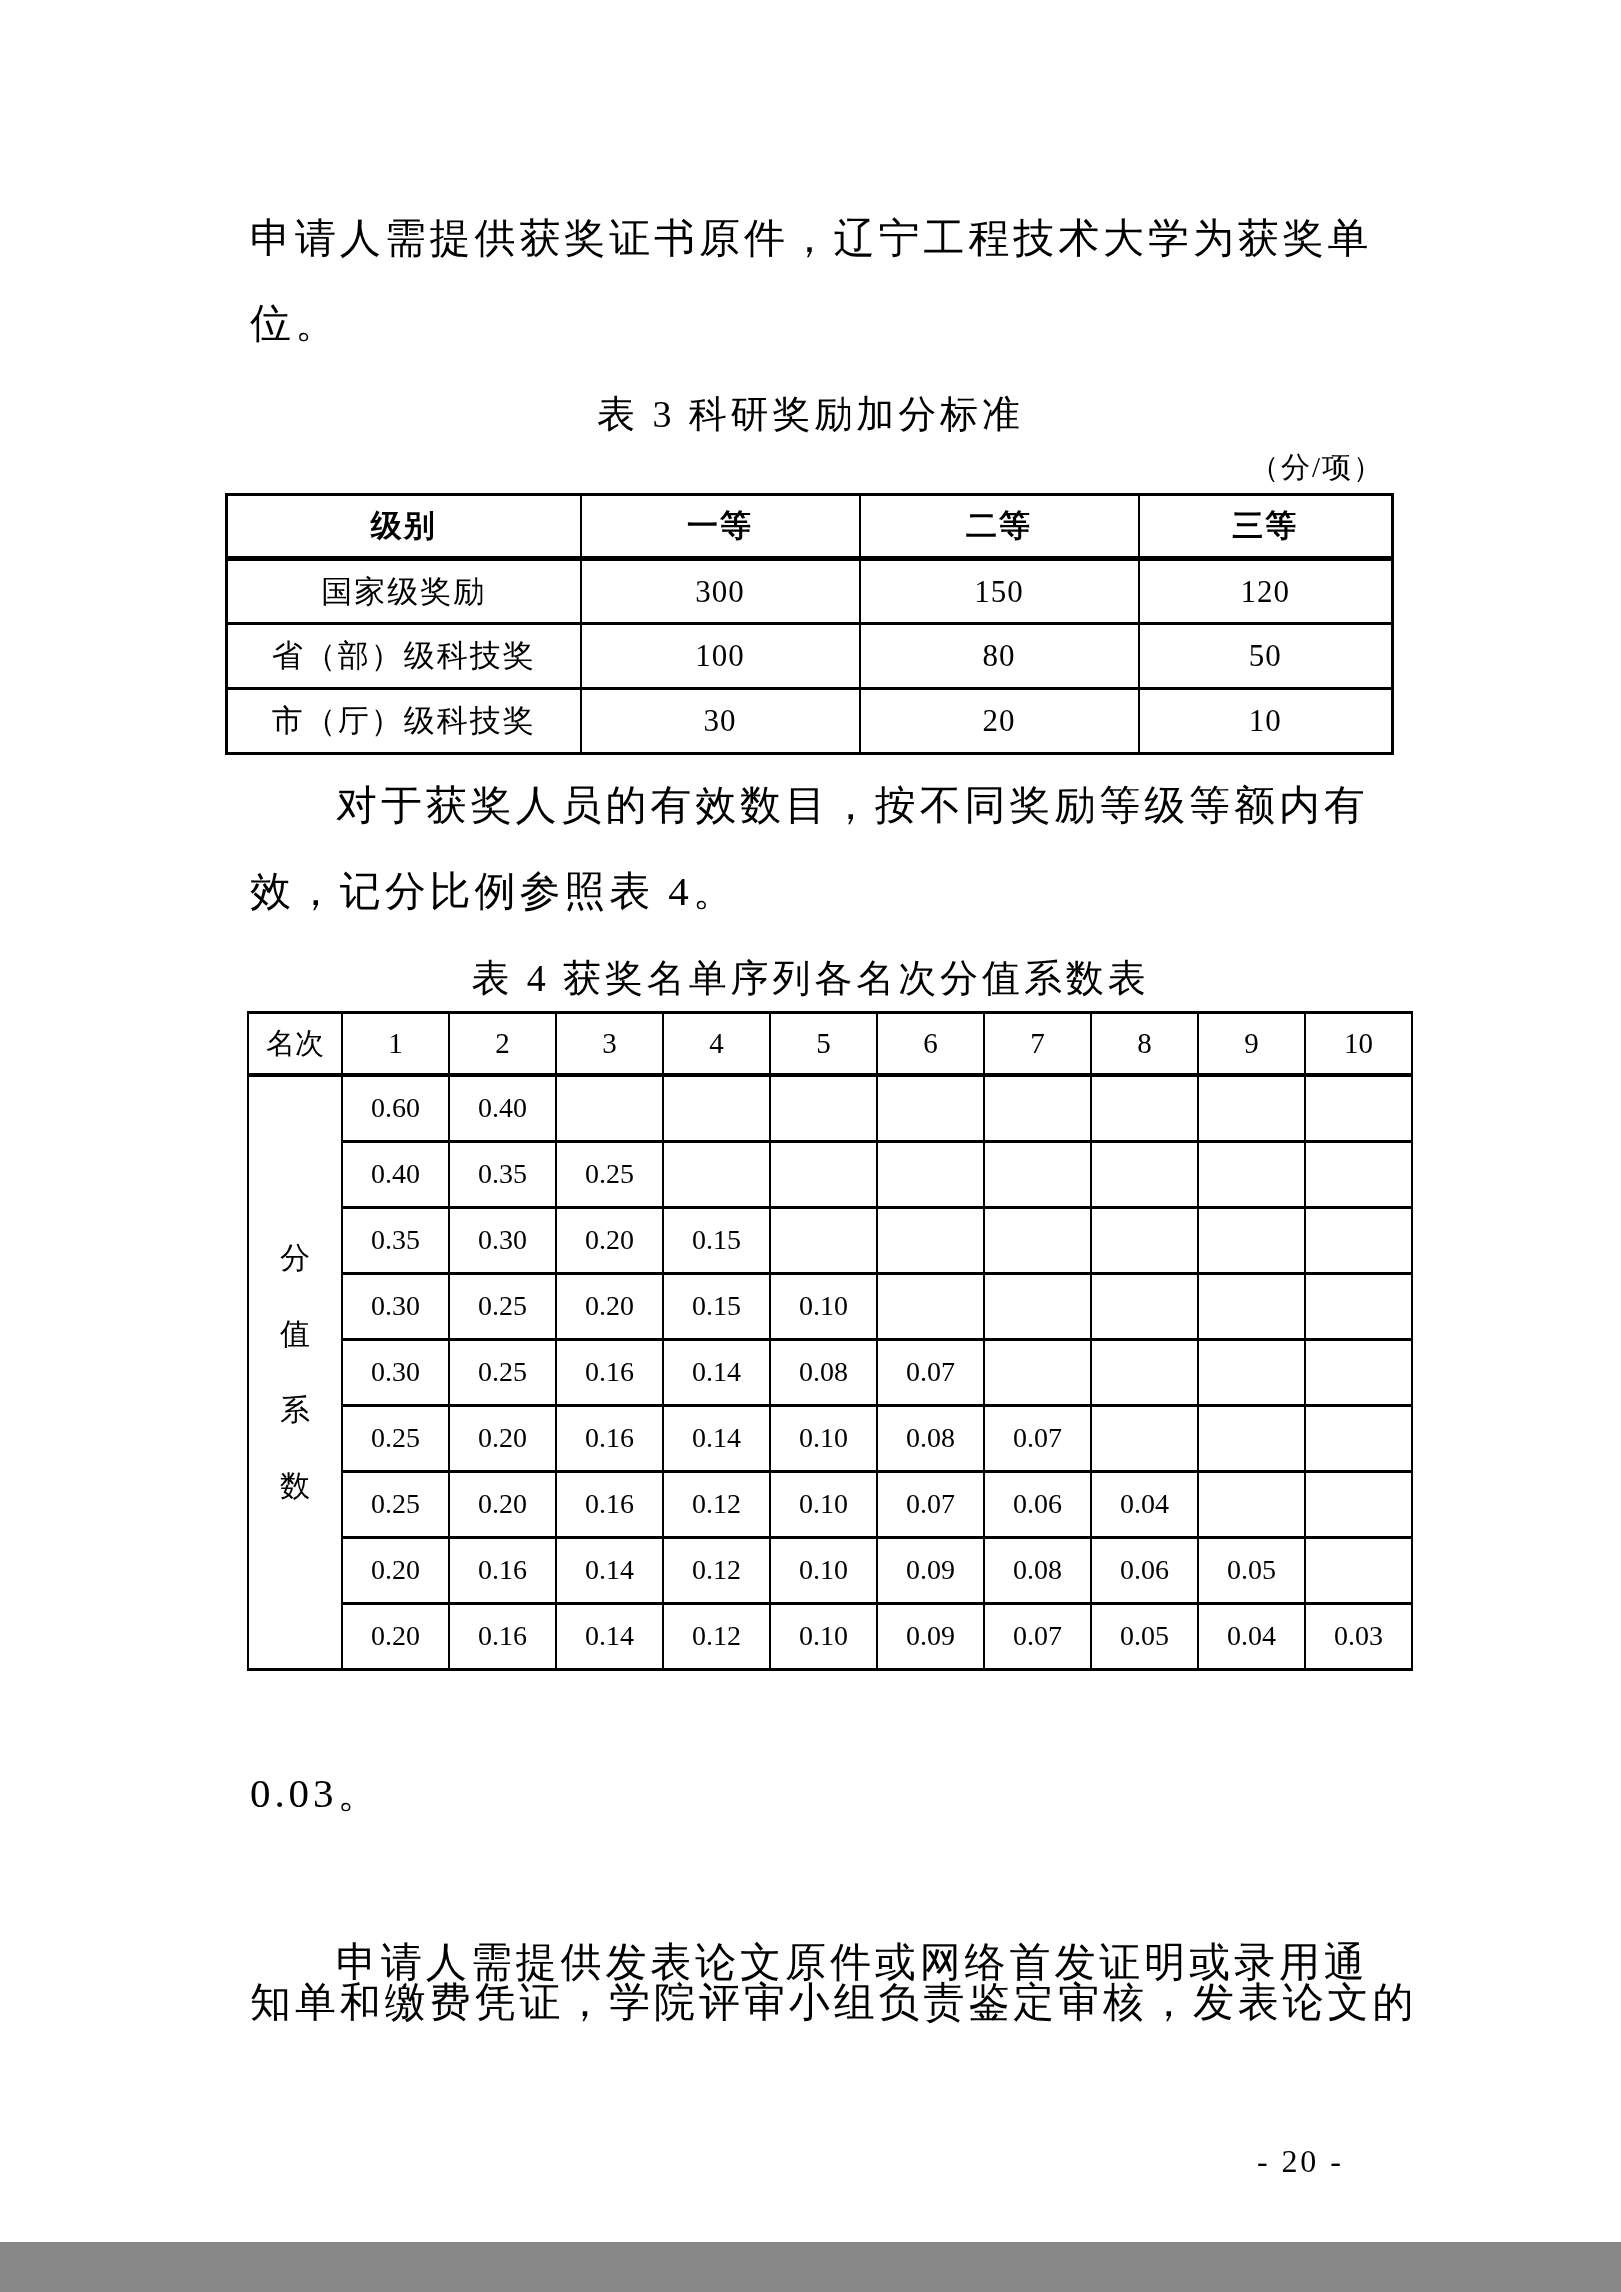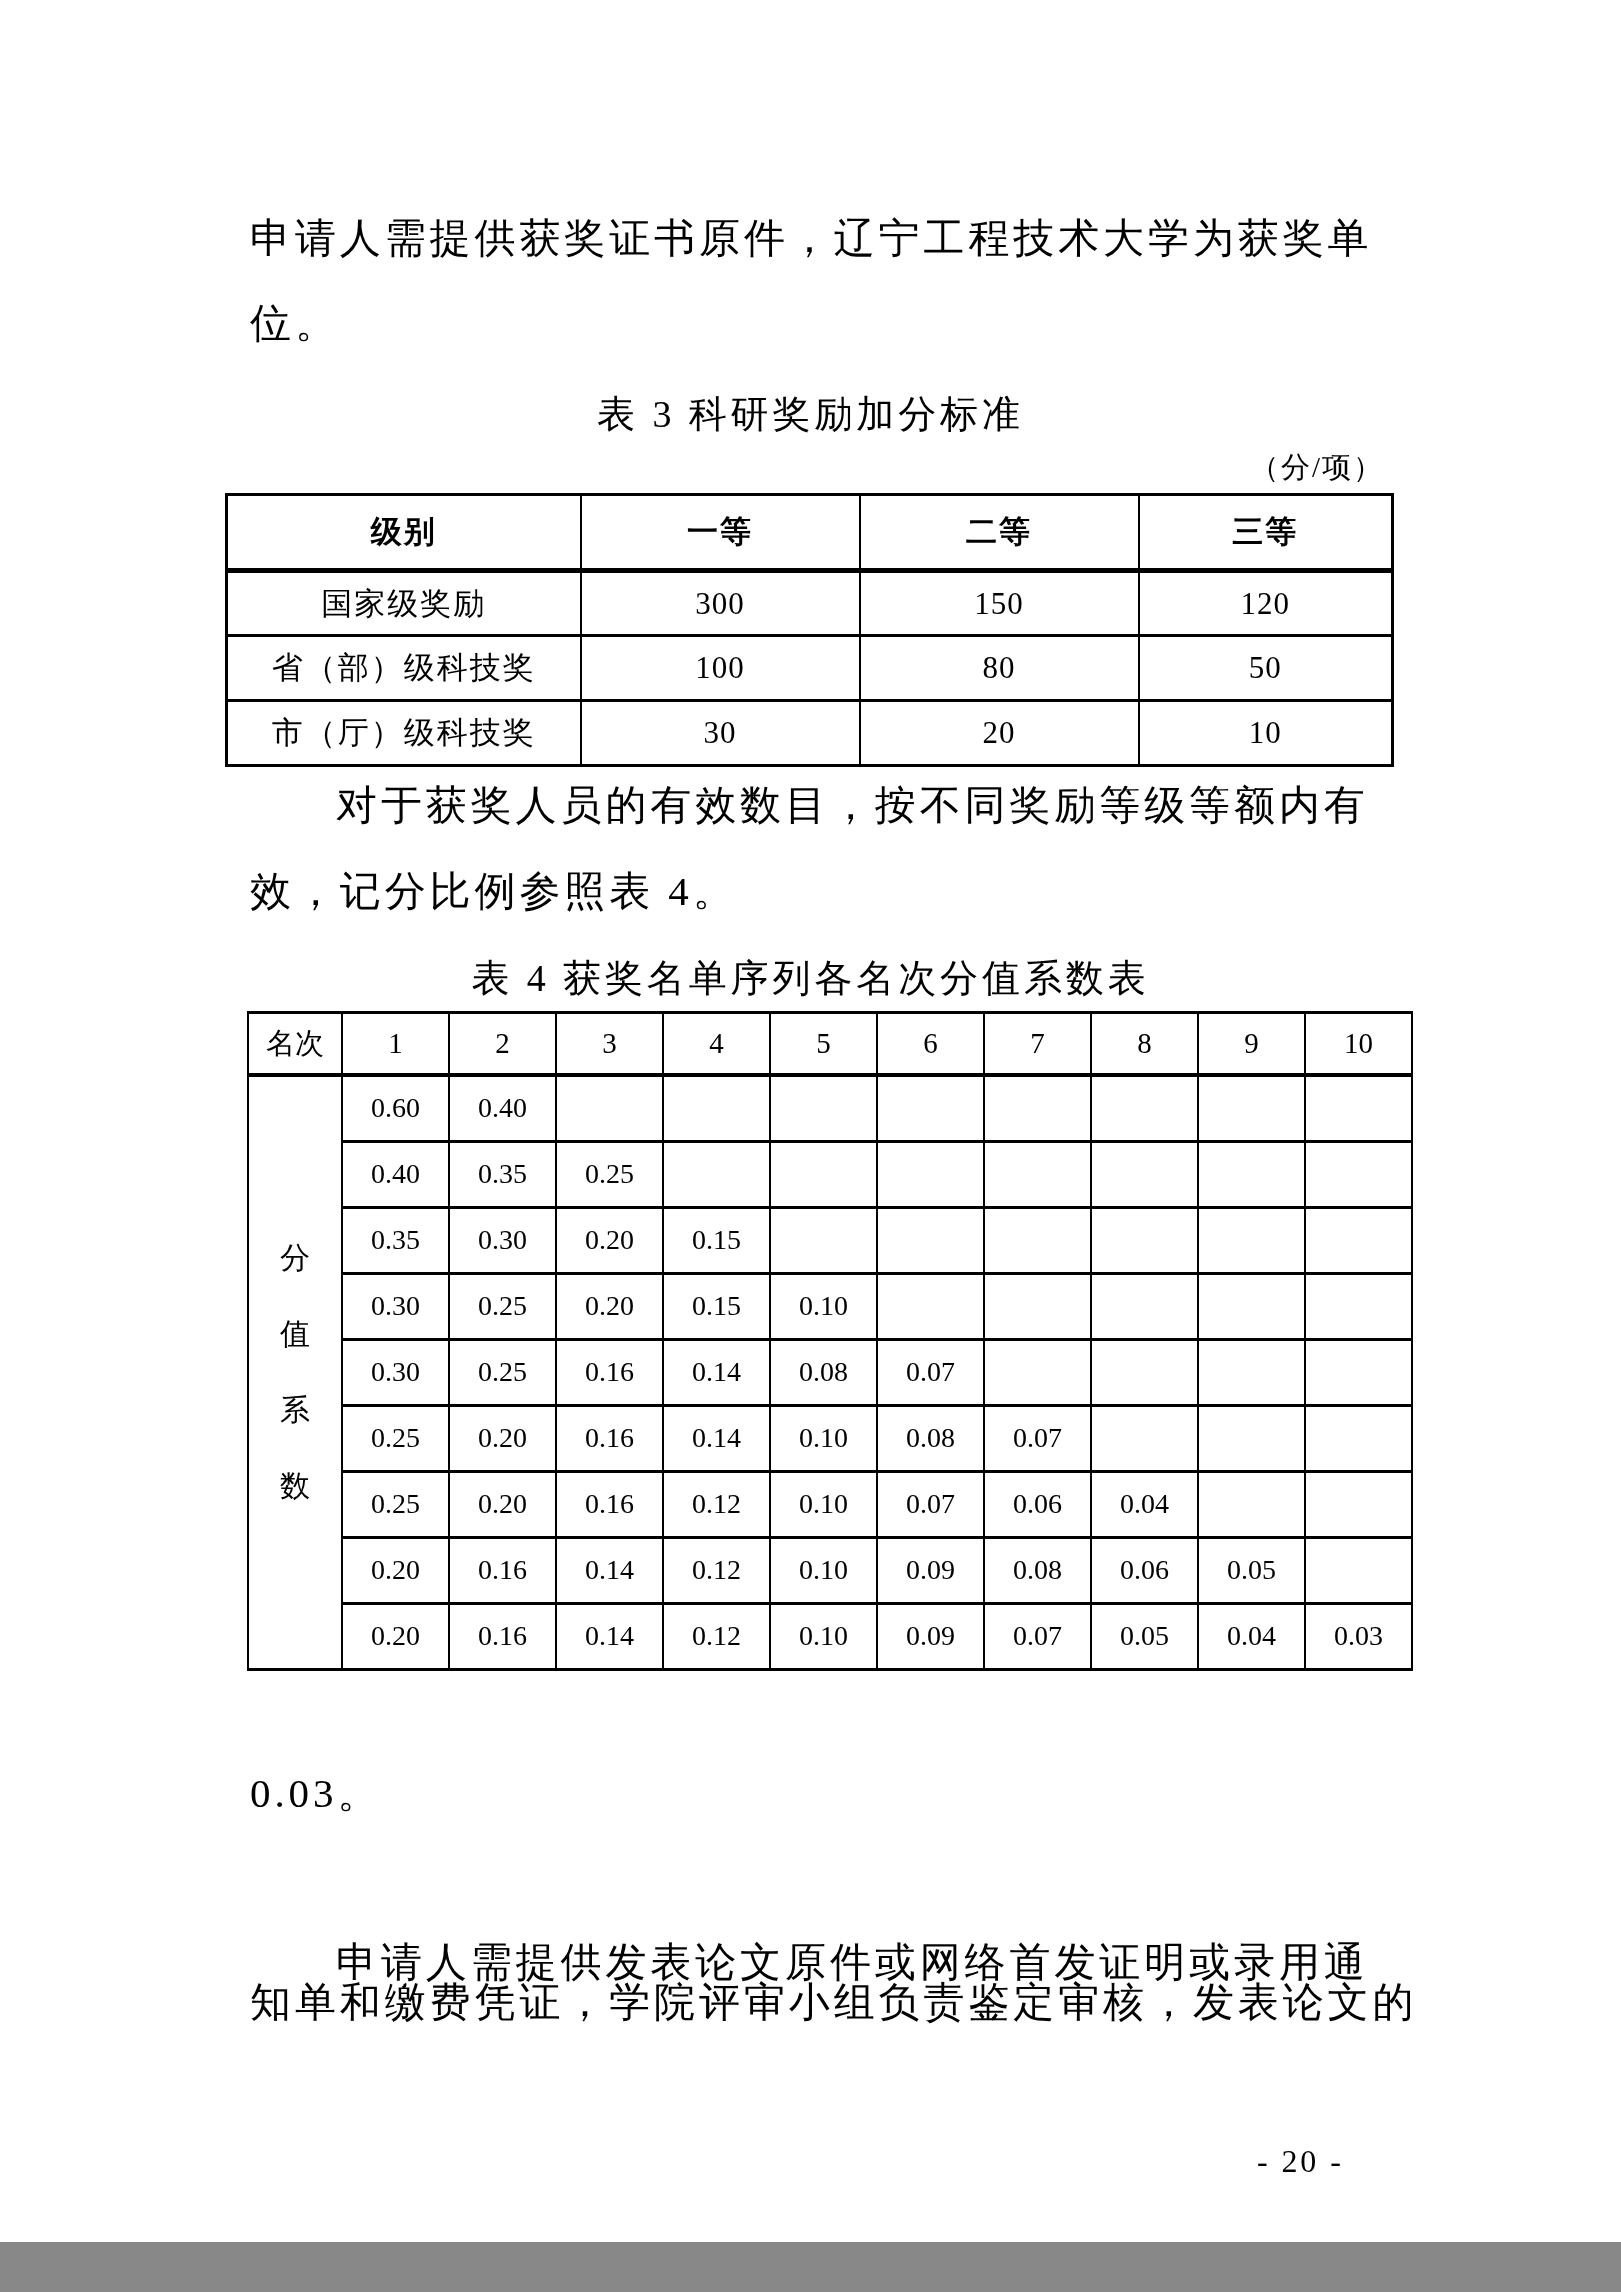--- a/index.html
+++ b/index.html
@@ -42,21 +42,21 @@
     width:1166px;
     border:3.9px solid #000;
   }
   #t3 th, #t3 td {
     border-left:2.9px solid #000;
     border-right:2.9px solid #000;
     border-top:3.9px solid #000;
     border-bottom:3.9px solid #000;
     text-align:center; vertical-align:middle;
     font-size:31px; letter-spacing:2px;
-    padding:6px;
+    padding:0;
   }
   #t3 thead th { font-weight:bold; border-bottom:5.9px solid #000; height:60px; }
   #t3 tbody tr { height:65px; }
   #t3 tbody td.num { letter-spacing:1px; }
 
   
   #t4 {
     position:absolute; left:247px; top:1011px;
     width:1162px;
     border:2.9px solid #000;

